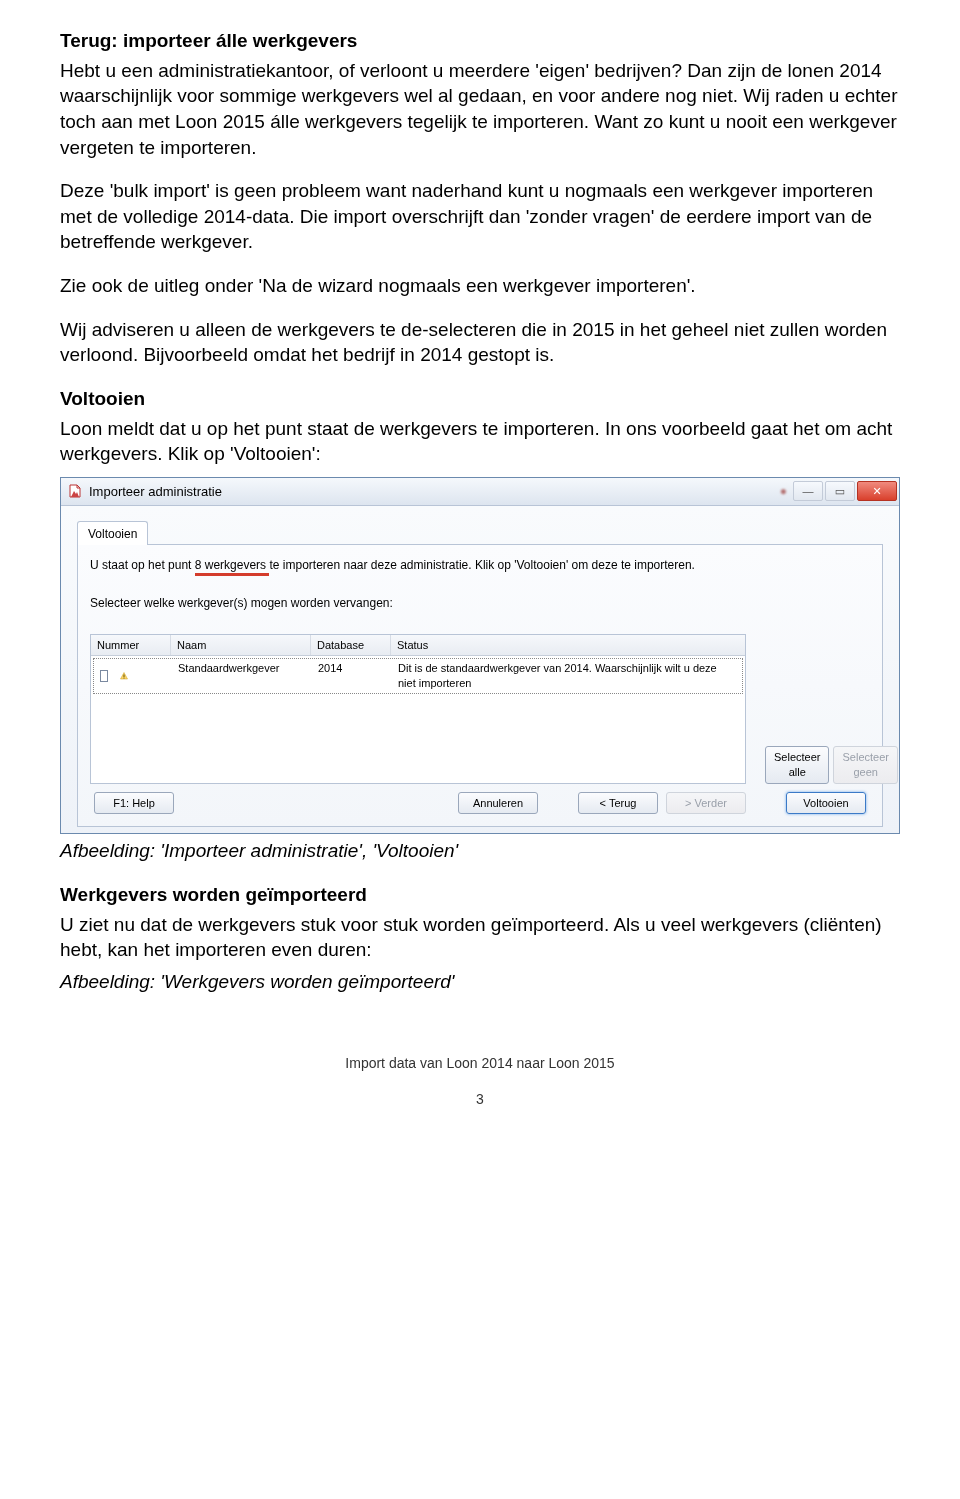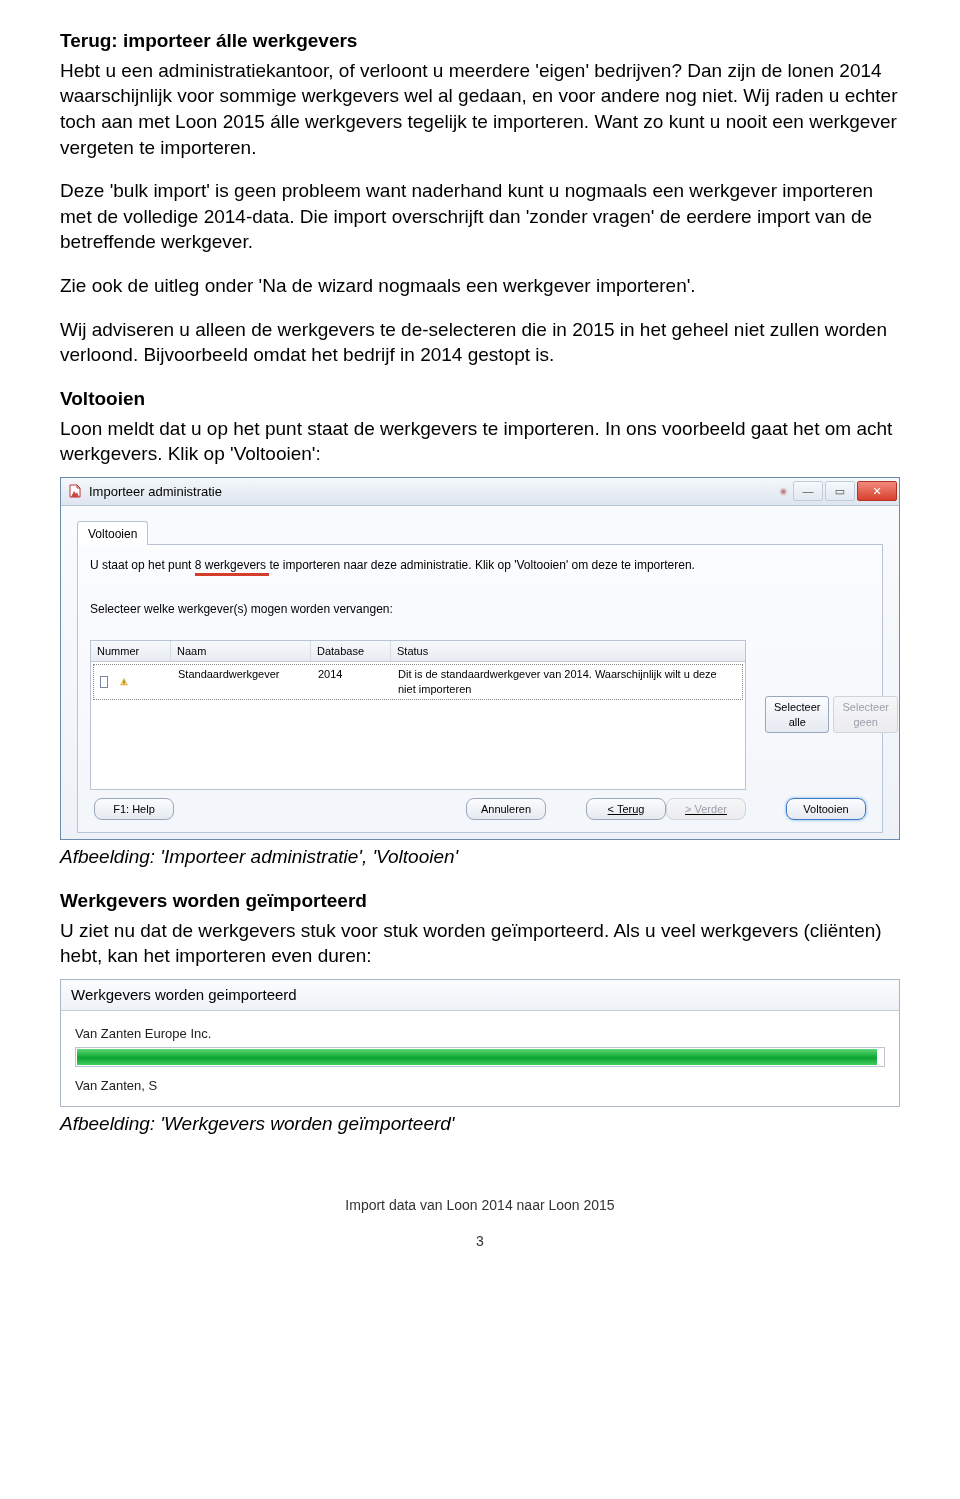--- a/index.html
+++ b/index.html
@@ -78,34 +78,34 @@
     position: relative;
     top: 1px;
   }
   .panel {
     border: 1px solid #b8c4d6;
     background: linear-gradient(#fbfcfe, #f3f6fa);
     padding: 12px 12px 8px 12px;
   }
   .instr-line {
     font-size: 12px;
-    margin-bottom: 28px;
+    margin-bottom: 22px;
   }
   .red-underline {
     border-bottom: 3px solid #d43c2c;
     padding-bottom: 1px;
   }
   .subhdr {
     font-size: 12px;
     margin-bottom: 6px;
   }
   .list-area {
     display: flex;
     gap: 19px;
-    align-items: center;
+    align-items: flex-end;
     margin-top: 22px;
   }
   .list-box {
     flex: 1;
     border: 1px solid #b8c4d6;
     background: #fff;
     height: 150px;
   }
   .list-hdr {
     display: flex;
@@ -136,29 +136,29 @@
   .wbtn {
     border: 1px solid #9aa7bb;
     background: linear-gradient(#fbfcfe, #e5eaf1);
     border-radius: 3px;
     padding: 3px 8px;
     font-size: 11px;
     text-align: center;
     cursor: pointer;
   }
   .wbtn.disabled { color: #9aa0aa; cursor: default; background: linear-gradient(#f5f6f8,#ececef); border-color:#cfd4dc; }
-  .wbtn.wide { min-width: 80px; border-radius: 8px; }
+  .wbtn.wide { min-width: 80px; }
   .btn-row {
     display: flex;
     align-items: center;
     padding: 8px 4px 4px 4px;
     gap: 10px;
   }
   .btn-row .spacer { flex: 1; }
-  .btn-group { display:flex; gap:0;text-decoration:underline; }
+  .btn-group { display:flex; gap:8px; }
   .wbtn.primary { border-color: #3b7ac7; box-shadow: 0 0 3px #6ea7ea; }
 
   
   .progwin {
     border: 1px solid #abb6c6;
     font-family: "Segoe UI", Tahoma, sans-serif;
     font-size: 14px;
     margin-top: 10px;
   }
   .progwin .pw-title {
@@ -276,28 +276,20 @@
           <div class="wbtn wide primary" style="margin-left:30px">Voltooien</div>
         </div>
       </div>
     </div>
   </div>
   <div class="italic" style="margin-top:4px; margin-bottom:18px">Afbeelding: 'Importeer administratie', 'Voltooien'</div>
 
   <div class="bold tight">Werkgevers worden geïmporteerd</div>
   <p style="margin-bottom:6px">U ziet nu dat de werkgevers stuk voor stuk worden geïmporteerd. Als u veel werkgevers (cliënten) hebt, kan het importeren even duren:</p>
 
-  <div class="progwin">
-    <div class="pw-title">Werkgevers worden geimporteerd</div>
-    <div class="pw-body">
-      <div class="pw-label">Van Zanten Europe Inc.</div>
-      <div class="pw-bar"></div>
-      <div class="pw-label">Van Zanten, S</div>
-    </div>
-  </div>
   <div class="italic" style="margin-top:4px">Afbeelding: 'Werkgevers worden geïmporteerd'</div>
 </div>
 
 <div class="footer">
   <div class="ft-left">Import data van Loon 2014 naar Loon 2015</div>
   <div>3</div>
   <div style="flex:1"></div>
 </div>
 
 </body></html>

